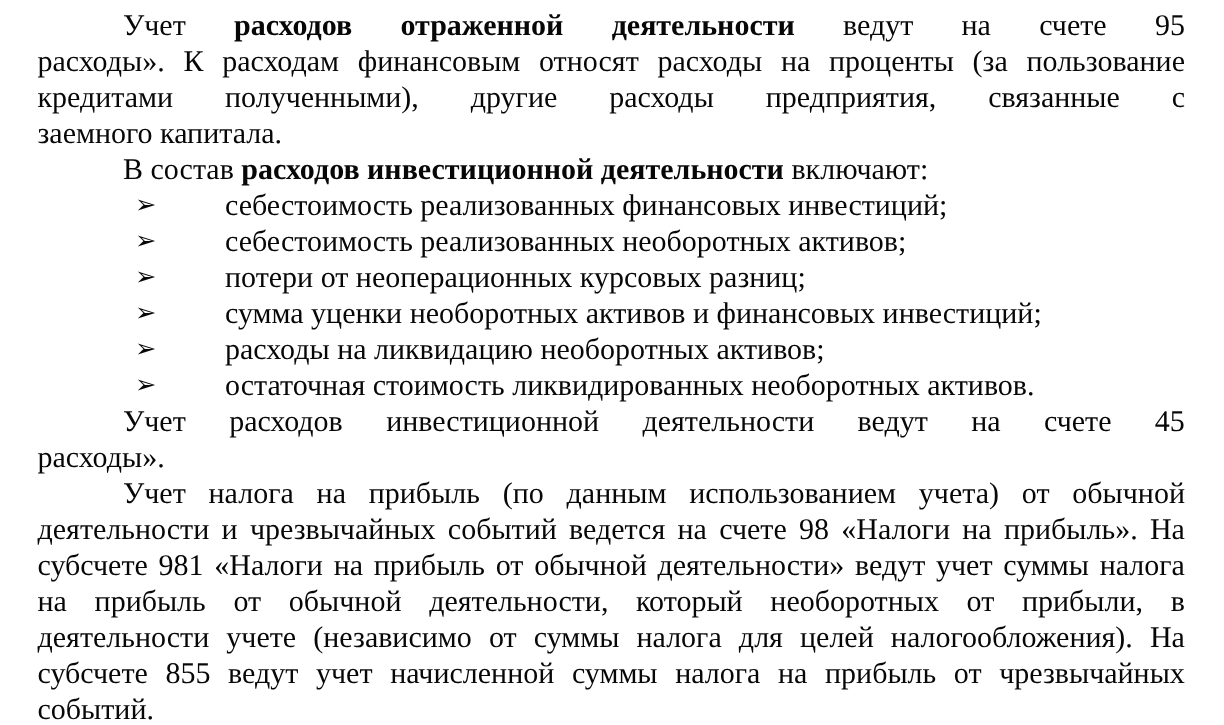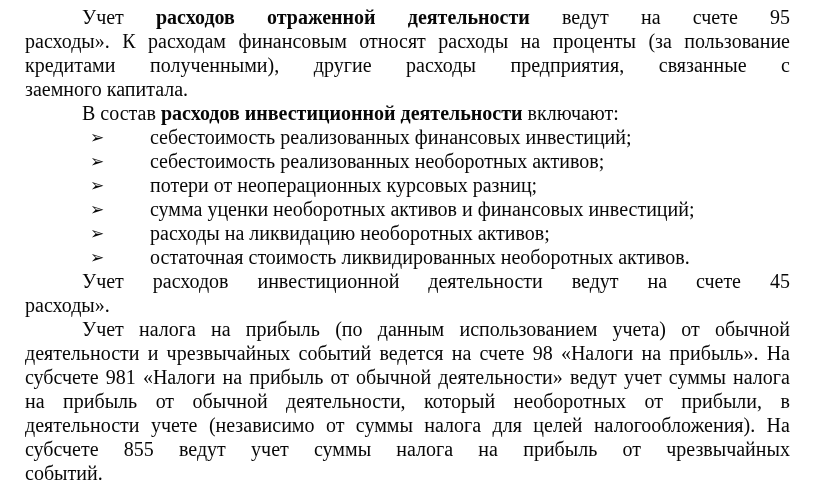--- a/index.html
+++ b/index.html
@@ -175,20 +175,21 @@
         <span>для</span>
         <span>целей</span>
         <span>налогообложения).</span>
         <span>На</span>
       </div>
       <div class="line justify">
         <span>субсчете</span>
         <span>855</span>
         <span>ведут</span>
         <span>учет</span>
+        <span>начисленной</span>
         <span>суммы</span>
         <span>налога</span>
         <span>на</span>
         <span>прибыль</span>
         <span>от</span>
         <span>чрезвычайных</span>
       </div>
       <div class="line"><span>событий.</span></div>
     </div>
   </div>

